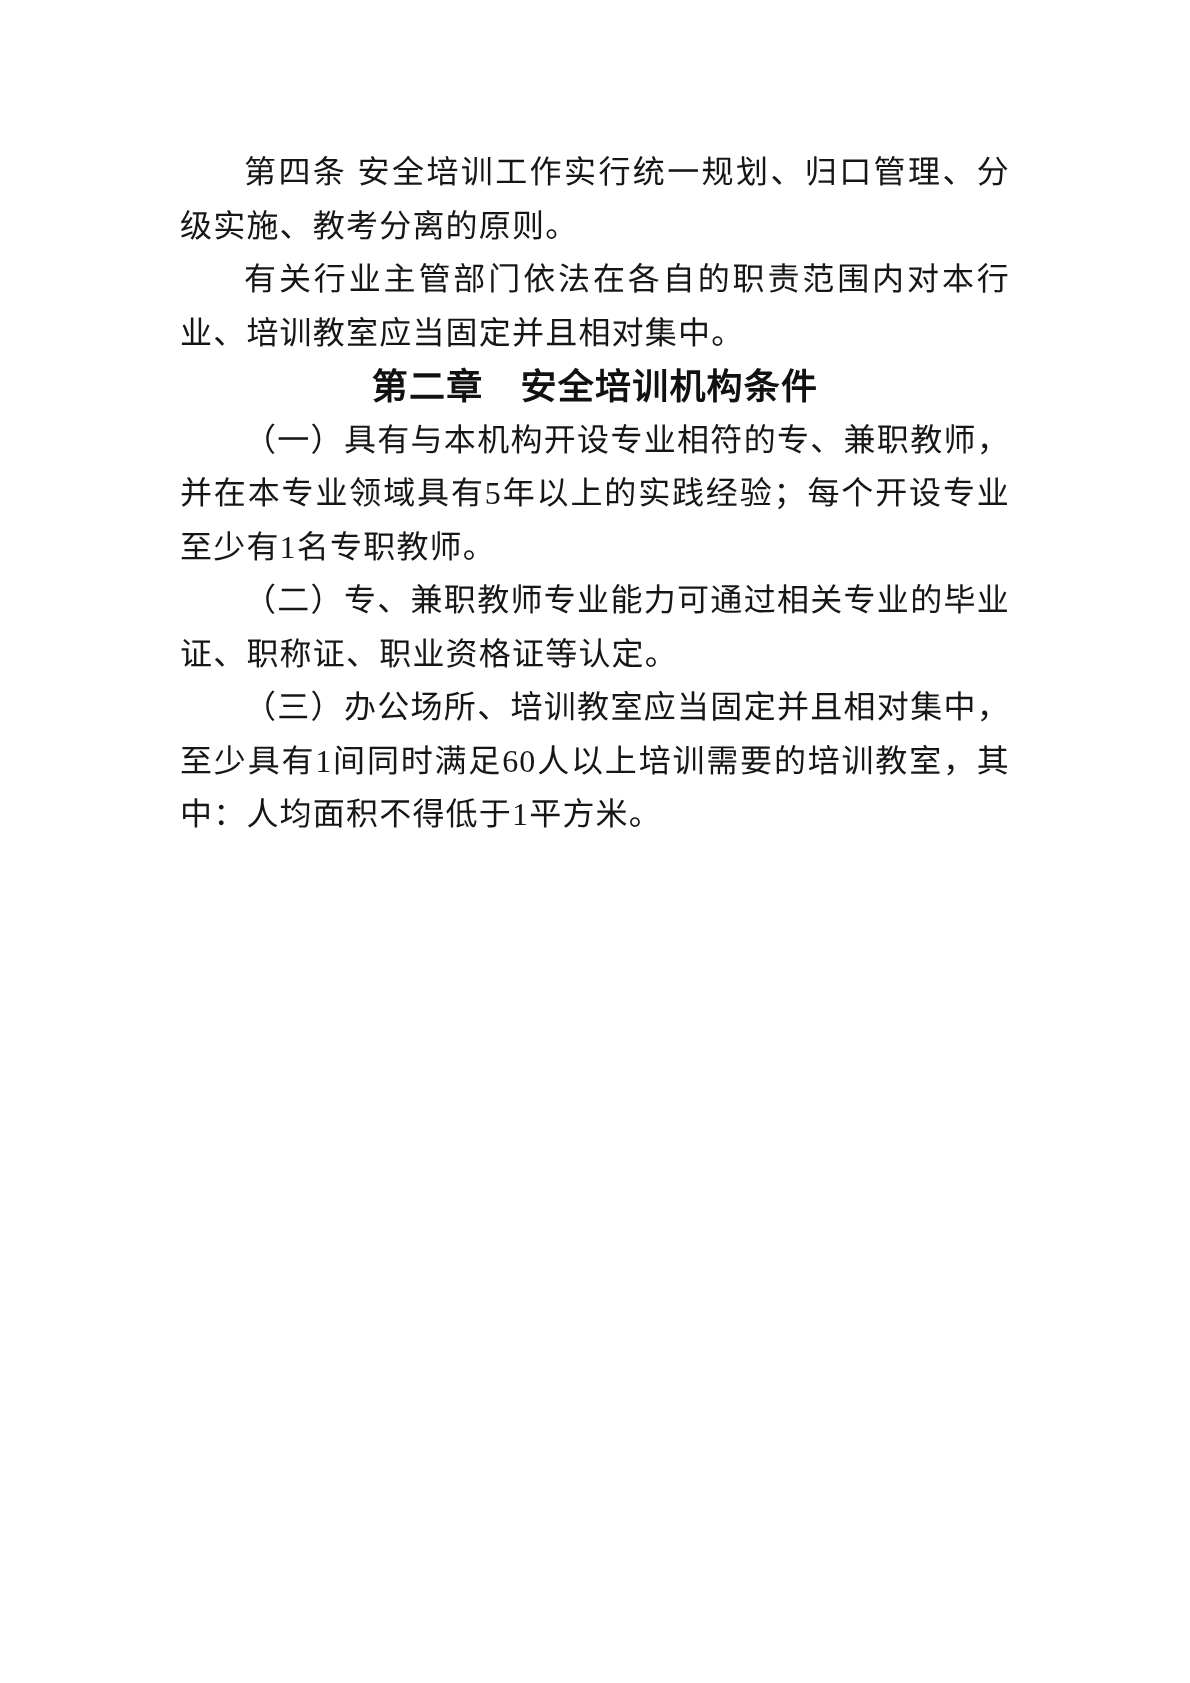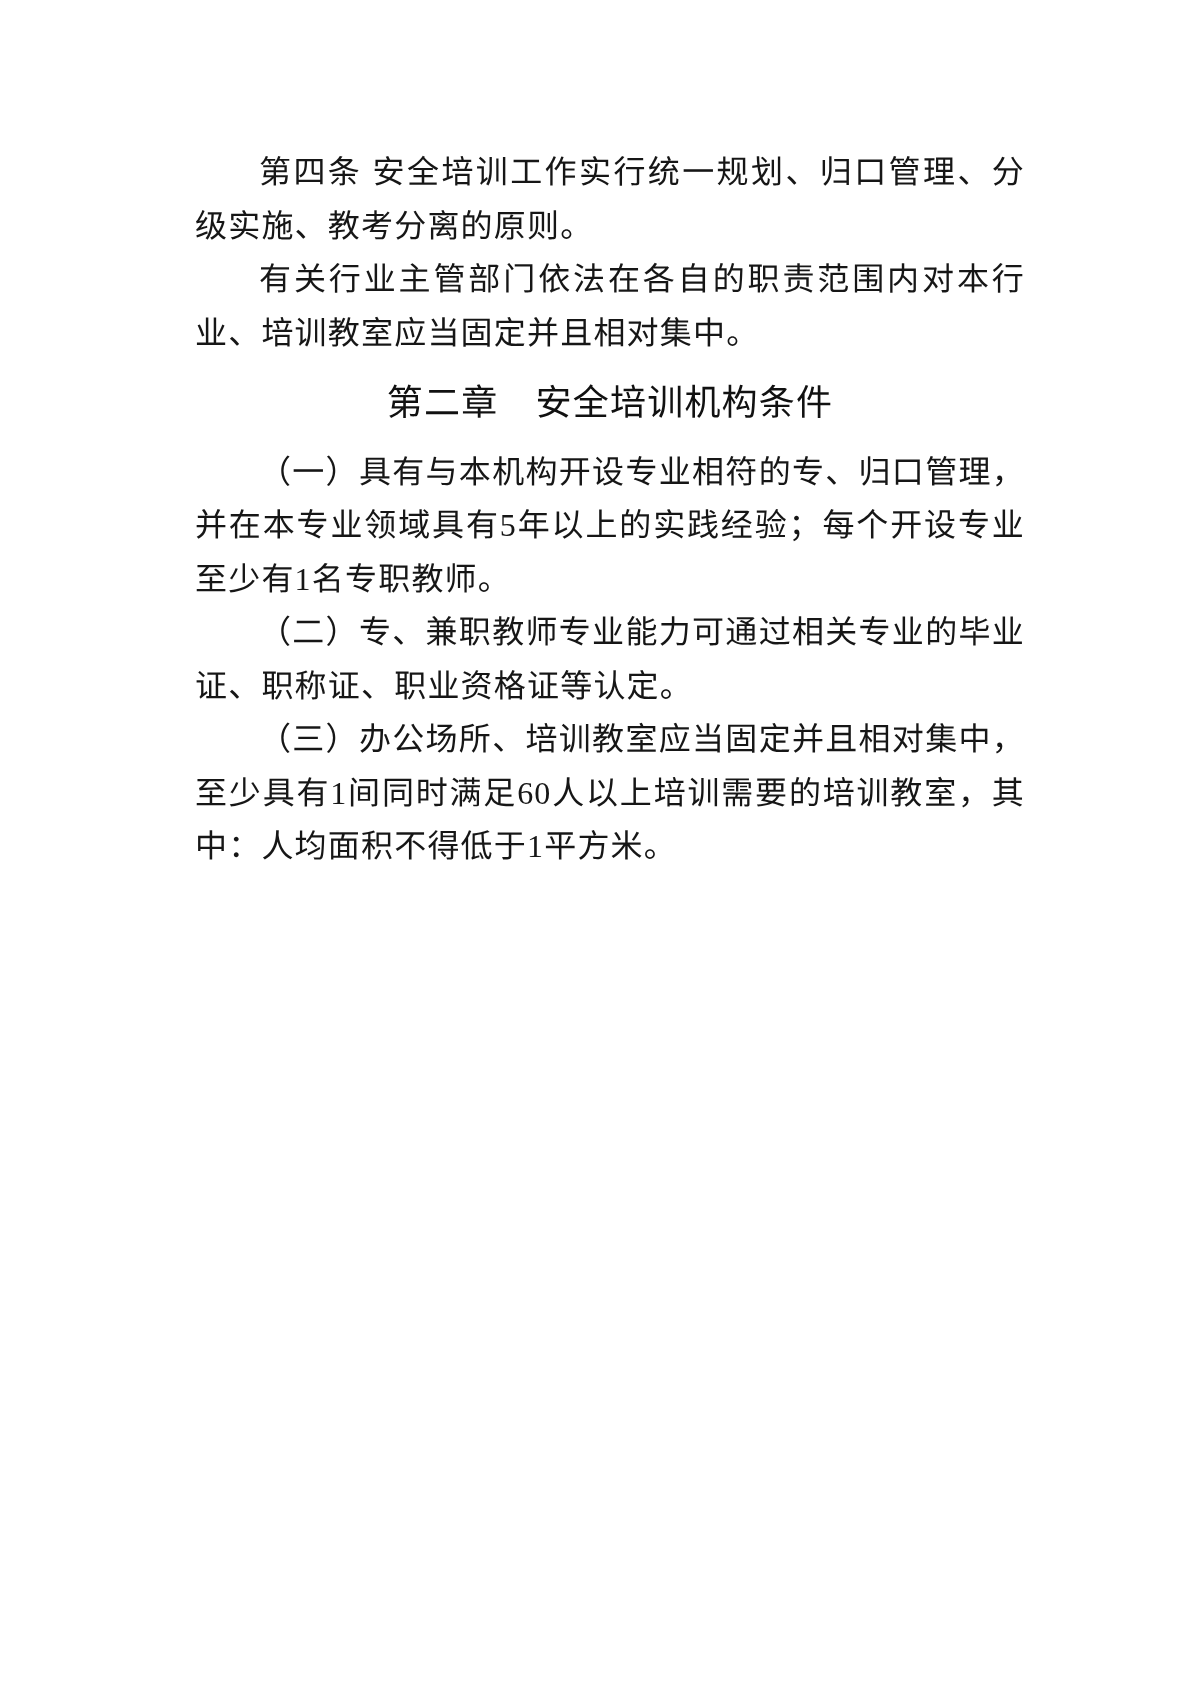--- a/index.html
+++ b/index.html
@@ -13,53 +13,53 @@
     width: 1190px;
     height: 1683px;
     margin: 0 auto;
     background: #ffffff;
     overflow: hidden;
     color: #161616;
     font-family: "Liberation Serif", "DejaVu Serif", serif;
   }
   .doc-content {
     position: absolute;
-    left: 195px;
+    left: 180px;
     top: 146px;
     width: 830px;
     font-size: 32px;
     line-height: 53.5px;
     letter-spacing: 1.2px;
     text-align: justify;
     text-justify: inter-ideograph;
     word-break: break-all;
   }
   .para {
     margin: 0;
     padding: 0;
     text-indent: 2em;
   }
   .chapter-heading {
-    margin: 16px;
+    margin: 0;
     padding: 0;
     text-indent: 0;
     text-align: center;
     font-family: "Liberation Sans", "DejaVu Sans", sans-serif;
-    font-weight: 400;
+    font-weight: 700;
     font-size: 36px;
     line-height: 53.5px;
     letter-spacing: 1.2px;
     color: #111111;
   }
 </style>
 </head>
 <body>
 
 <div class="page">
   <div class="doc-content">
       <p class="para">第四条 安全培训工作实行统一规划、归口管理、分级实施、教考分离的原则。</p>
       <p class="para">有关行业主管部门依法在各自的职责范围内对本行业、培训教室应当固定并且相对集中。</p>
       <h2 class="chapter-heading">第二章　安全培训机构条件</h2>
-      <p class="para">（一）具有与本机构开设专业相符的专、归口管理，并在本专业领域具有5年以上的实践经验；每个开设专业至少有1名专职教师。</p>
+      <p class="para">（一）具有与本机构开设专业相符的专、兼职教师，并在本专业领域具有5年以上的实践经验；每个开设专业至少有1名专职教师。</p>
       <p class="para">（二）专、兼职教师专业能力可通过相关专业的毕业证、职称证、职业资格证等认定。</p>
       <p class="para">（三）办公场所、培训教室应当固定并且相对集中，至少具有1间同时满足60人以上培训需要的培训教室，其中：人均面积不得低于1平方米。</p>
     </div>
 </div>
 
 </body></html>

